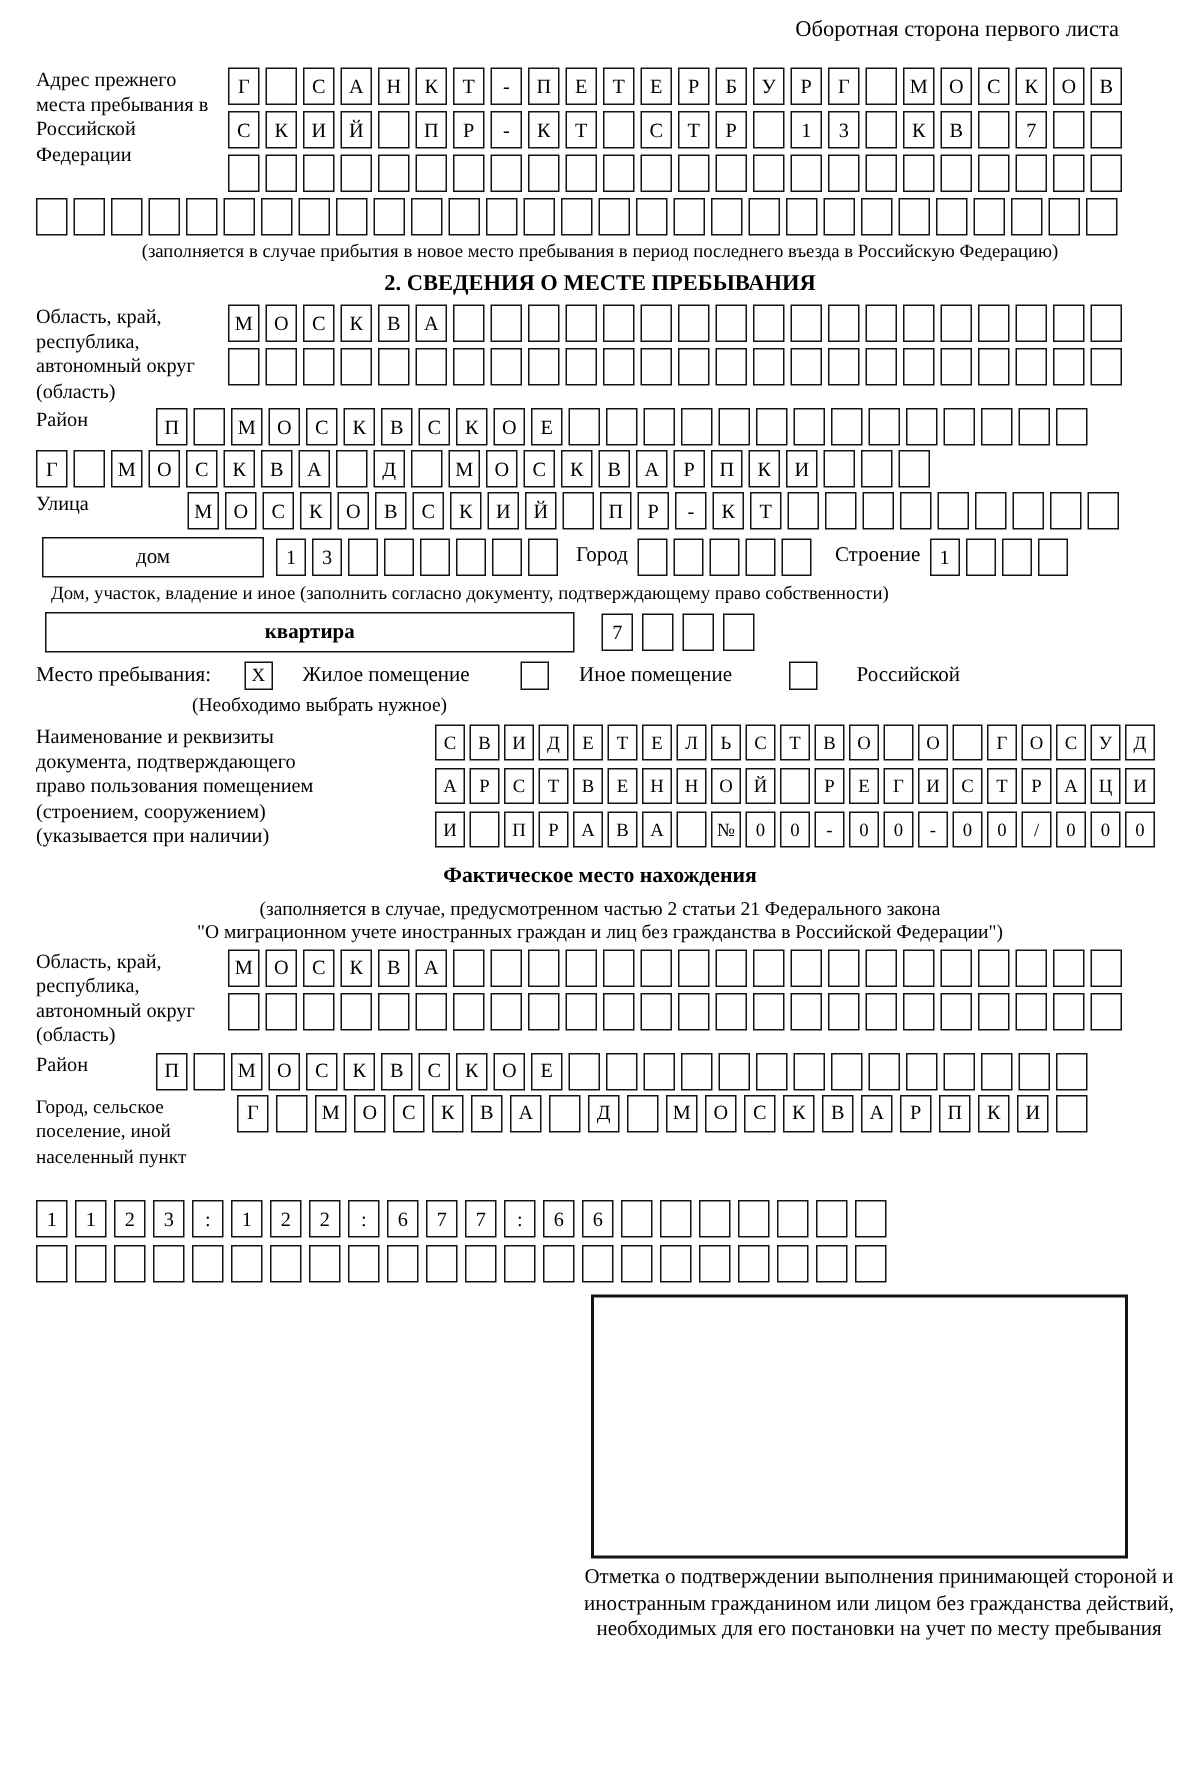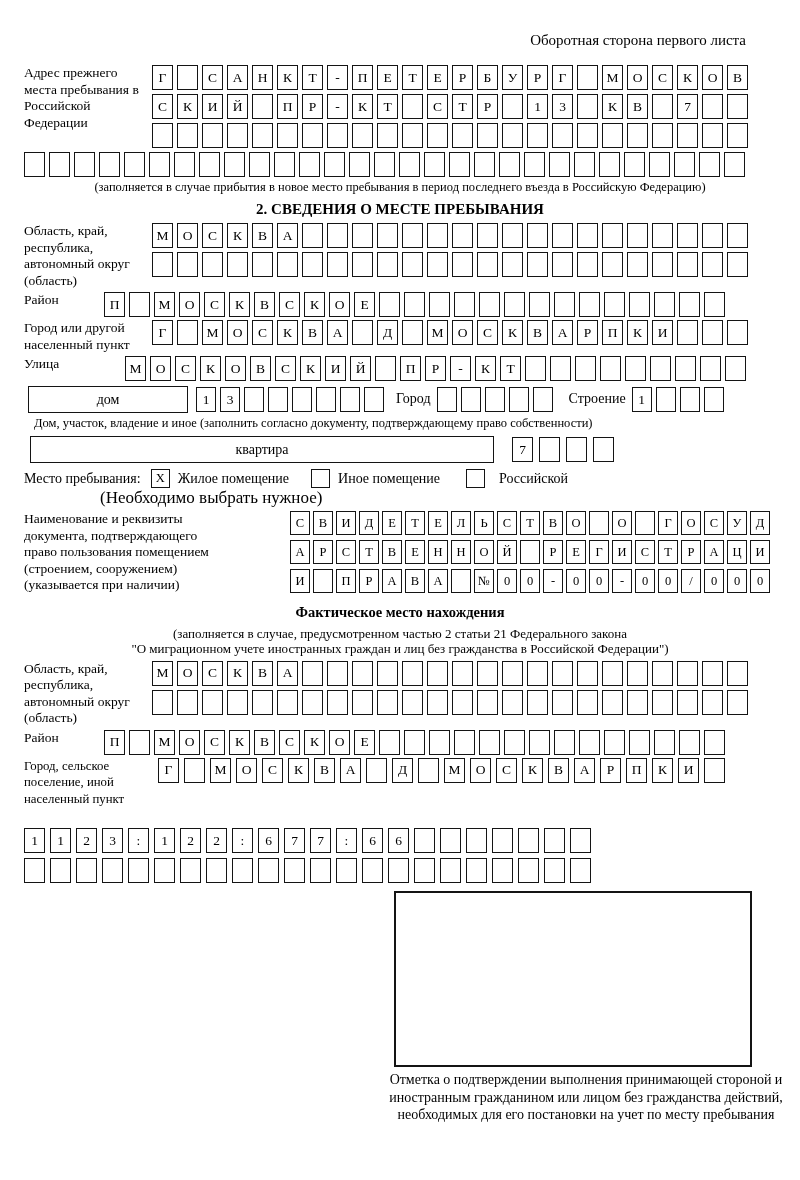--- a/index.html
+++ b/index.html
@@ -1,19 +1,19 @@
 <!DOCTYPE html>
 <html><head>
 <meta charset="utf-8">
 <style>
   html,body{margin:0;padding:0;background:#fff;}
   body{width:800px;height:1180px;overflow:hidden;color:#000;
        font-family:"Liberation Serif","DejaVu Serif",serif;}
   .page{position:relative;width:800px;height:1180px;box-sizing:border-box;
-        padding:32px 24px 0 24px;}
+        padding:12px 24px 0 24px;}
   .hdr{text-align:right;padding-right:30px;font-size:15px;}
   .row{display:flex;align-items:flex-start;}
   .lbl{font-size:13.5px;line-height:16.5px;flex:0 0 auto;}
   .boxrows{display:flex;flex-direction:column;gap:4px;}
   .boxes{display:flex;gap:4px;flex-wrap:nowrap;}
   .cbox{flex:0 0 auto;width:21px;height:25px;box-sizing:border-box;
         border:1.6px solid #141414;display:flex;align-items:center;justify-content:center;
         font-size:13.5px;background:#fff;}
   .boxes.tight{gap:3px;}
   .boxes.tight .cbox{width:20px;height:24px;font-size:12.5px;}
@@ -239,21 +239,20 @@
         <span class="cbox"></span>
         <span class="cbox"></span>
         <span class="cbox"></span>
         <span class="cbox"></span>
         <span class="cbox"></span>
         <span class="cbox"></span>
       </div>
   </div>
 
   <div class="row" style="margin-top:3px;">
-    <div class="lbl" style="width:128px;">Город или другой населенный пункт</div>
     <div class="boxes">
         <span class="cbox">Г</span>
         <span class="cbox"></span>
         <span class="cbox">М</span>
         <span class="cbox">О</span>
         <span class="cbox">С</span>
         <span class="cbox">К</span>
         <span class="cbox">В</span>
         <span class="cbox">А</span>
         <span class="cbox"></span>
@@ -300,21 +299,21 @@
         <span class="cbox"></span>
         <span class="cbox"></span>
         <span class="cbox"></span>
         <span class="cbox"></span>
         <span class="cbox"></span>
         <span class="cbox"></span>
       </div>
   </div>
 
   <div class="row" style="margin-top:5px;align-items:center;">
-    <div class="wide-box" style="width:160px;margin-left:4px;text-align:right;">дом</div>
+    <div class="wide-box" style="width:148px;margin-left:4px;text-align:right;">дом</div>
     <div class="boxes small" style="margin-left:8px;">
         <span class="cbox">1</span>
         <span class="cbox">3</span>
         <span class="cbox"></span>
         <span class="cbox"></span>
         <span class="cbox"></span>
         <span class="cbox"></span>
         <span class="cbox"></span>
         <span class="cbox"></span>
       </div>
@@ -330,39 +329,39 @@
     <div class="boxes small" style="margin-left:6px;">
         <span class="cbox">1</span>
         <span class="cbox"></span>
         <span class="cbox"></span>
         <span class="cbox"></span>
       </div>
   </div>
   <div class="caption" style="margin-top:3px;margin-left:10px;">Дом, участок, владение и иное (заполнить согласно документу, подтверждающему право собственности)</div>
 
   <div class="row" style="margin-top:5px;align-items:center;">
-    <div class="wide-box" style="width:464px;margin-left:6px;">квартира</div>
+    <div class="wide-box" style="width:353px;margin-left:6px;font-weight:bold;">квартира</div>
     <div class="boxes" style="margin-left:18px;gap:6px;">
         <span class="cbox">7</span>
         <span class="cbox"></span>
         <span class="cbox"></span>
         <span class="cbox"></span>
       </div>
   </div>
 
-  <div class="row" style="margin-top:6px;align-items:center;">
+  <div class="row" style="margin-top:6px;align-items:center;gap:12px;">
     <div class="opt-lbl">Место пребывания:</div>
     <div class="chk" style="margin-left:10px;">X</div>
     <div class="opt-lbl" style="margin-left:8px;">Жилое помещение</div>
     <div class="chk" style="margin-left:22px;"></div>
     <div class="opt-lbl" style="margin-left:8px;">Иное помещение</div>
     <div class="chk" style="margin-left:26px;"></div>
     <div class="opt-lbl" style="margin-left:14px;">Российской</div>
   </div>
-  <div class="caption" style="margin-left:76px;margin-top:2px;font-size:17px;">(Необходимо выбрать нужное)</div>
+  <div class="caption" style="margin-left:104px;margin-top:2px;font-size:13px;">(Необходимо выбрать нужное)</div>
 
   <div class="row" style="margin-top:6px;">
     <div class="lbl" style="width:186px;">Наименование и реквизиты документа, подтверждающего право пользования помещением (строением, сооружением) (указывается при наличии)</div>
     <div class="boxrows" style="margin-left:80px;gap:5px;">
       <div class="boxes tight">
           <span class="cbox">С</span>
           <span class="cbox">В</span>
           <span class="cbox">И</span>
           <span class="cbox">Д</span>
           <span class="cbox">Е</span>

